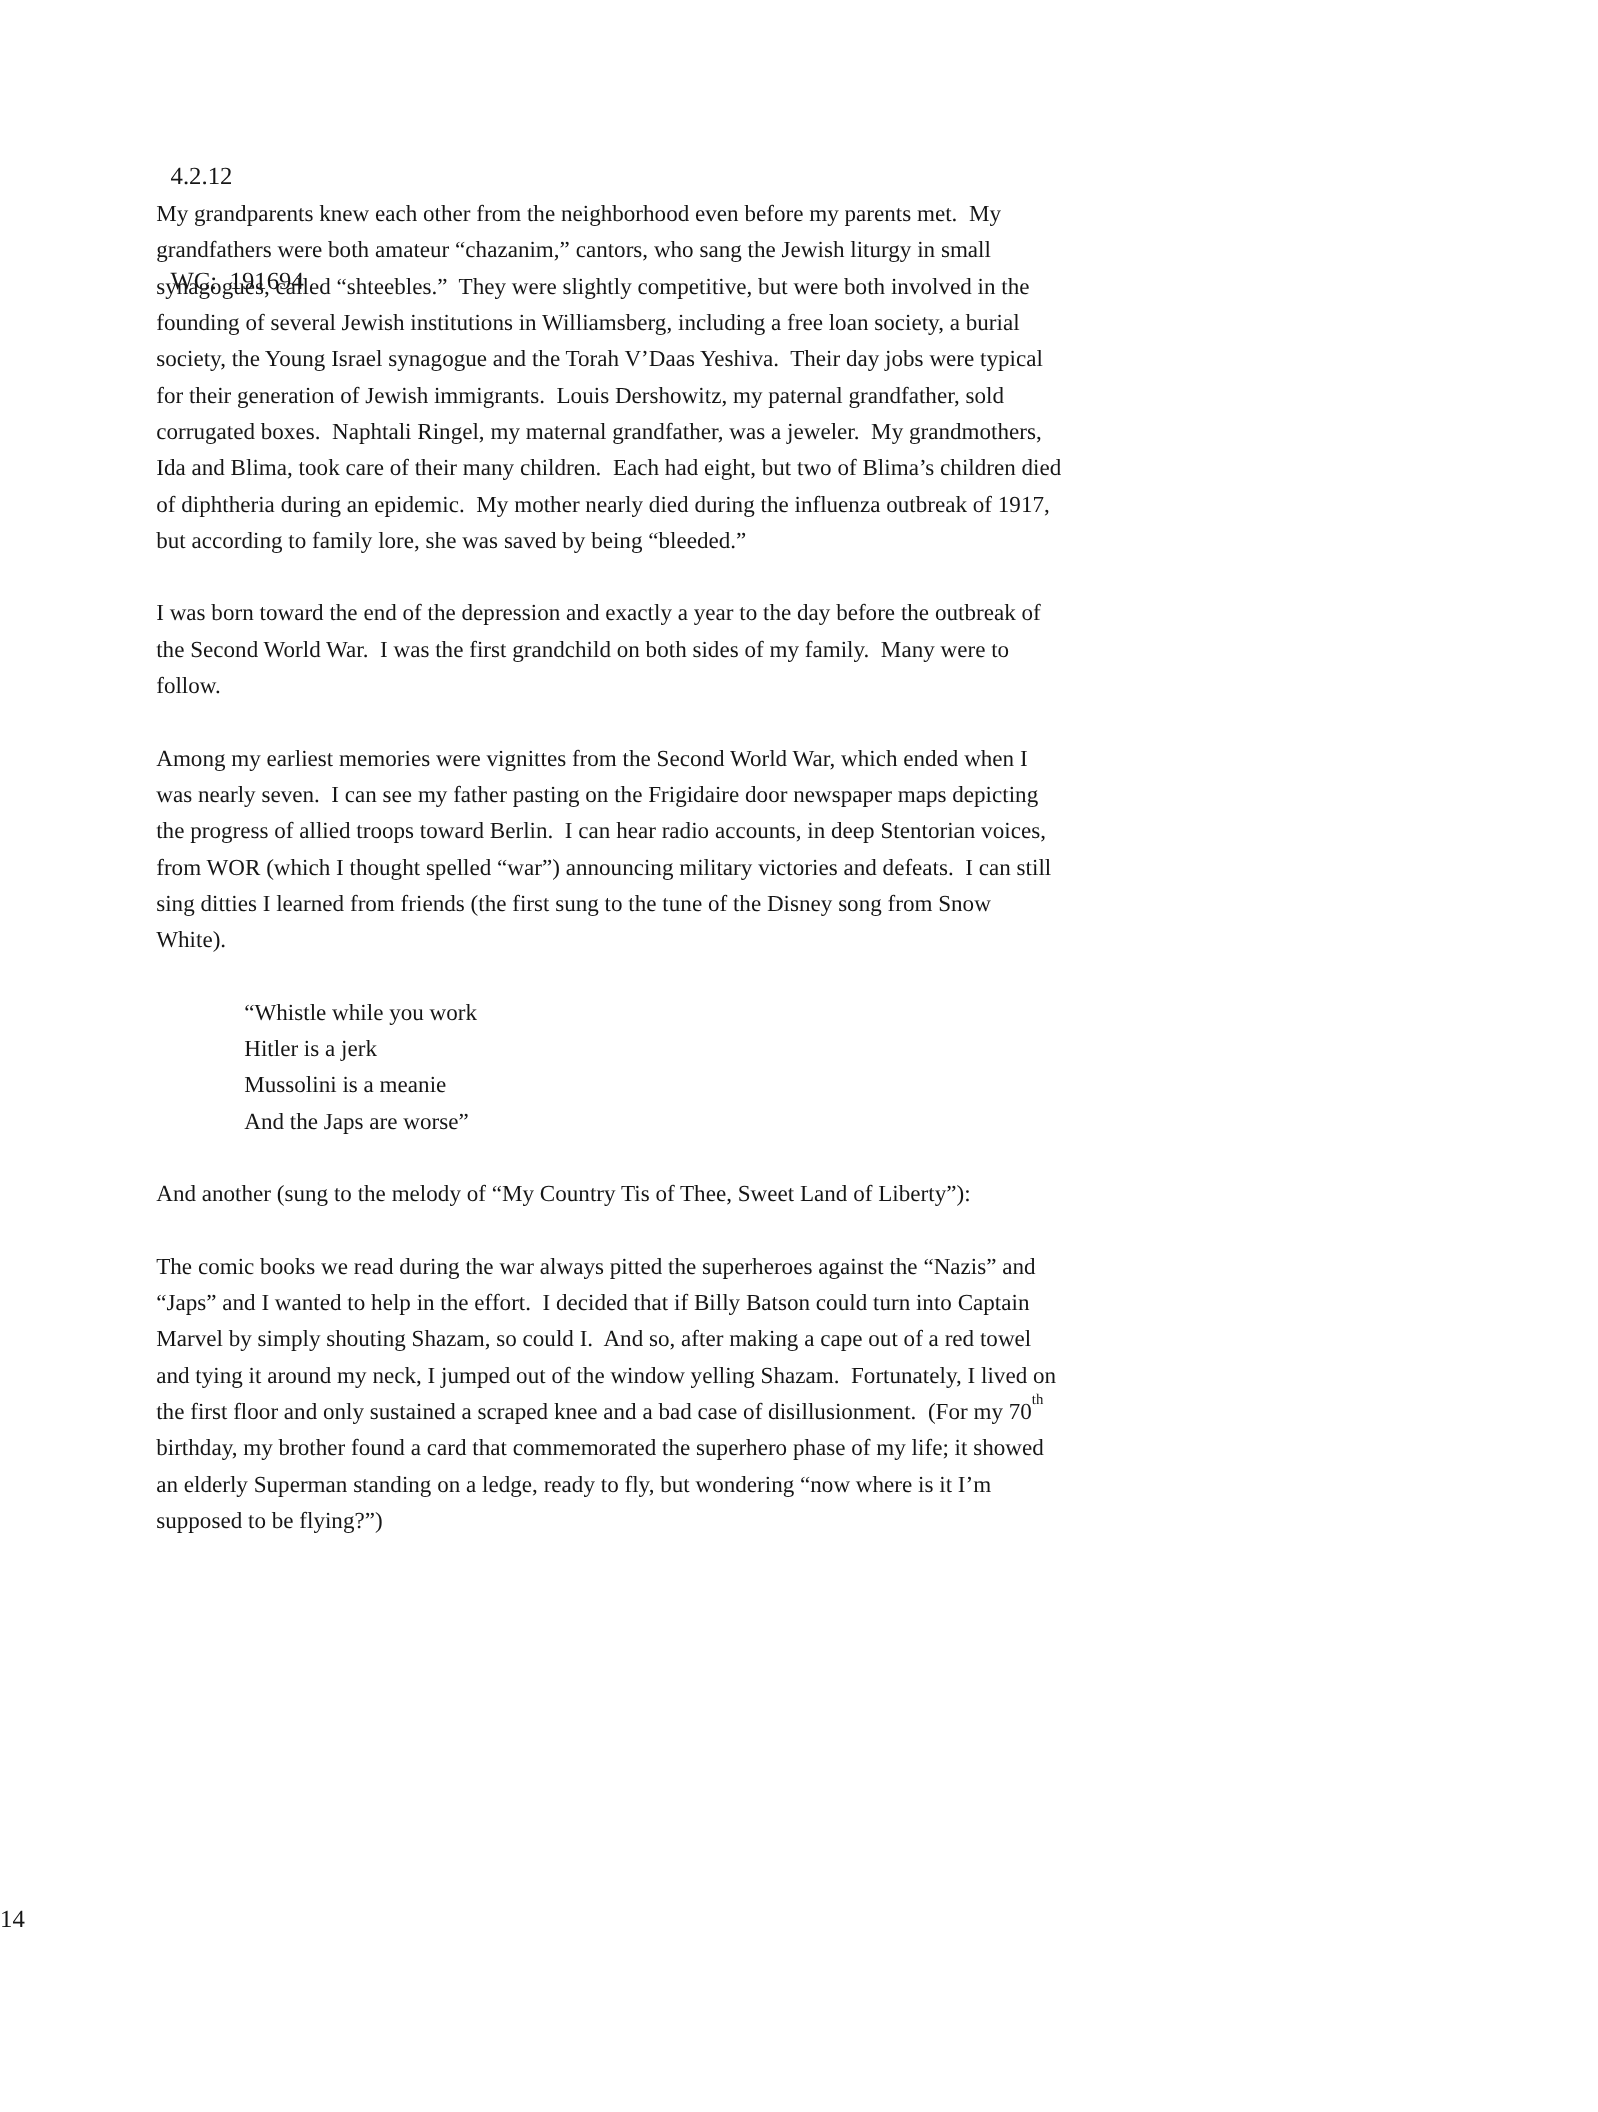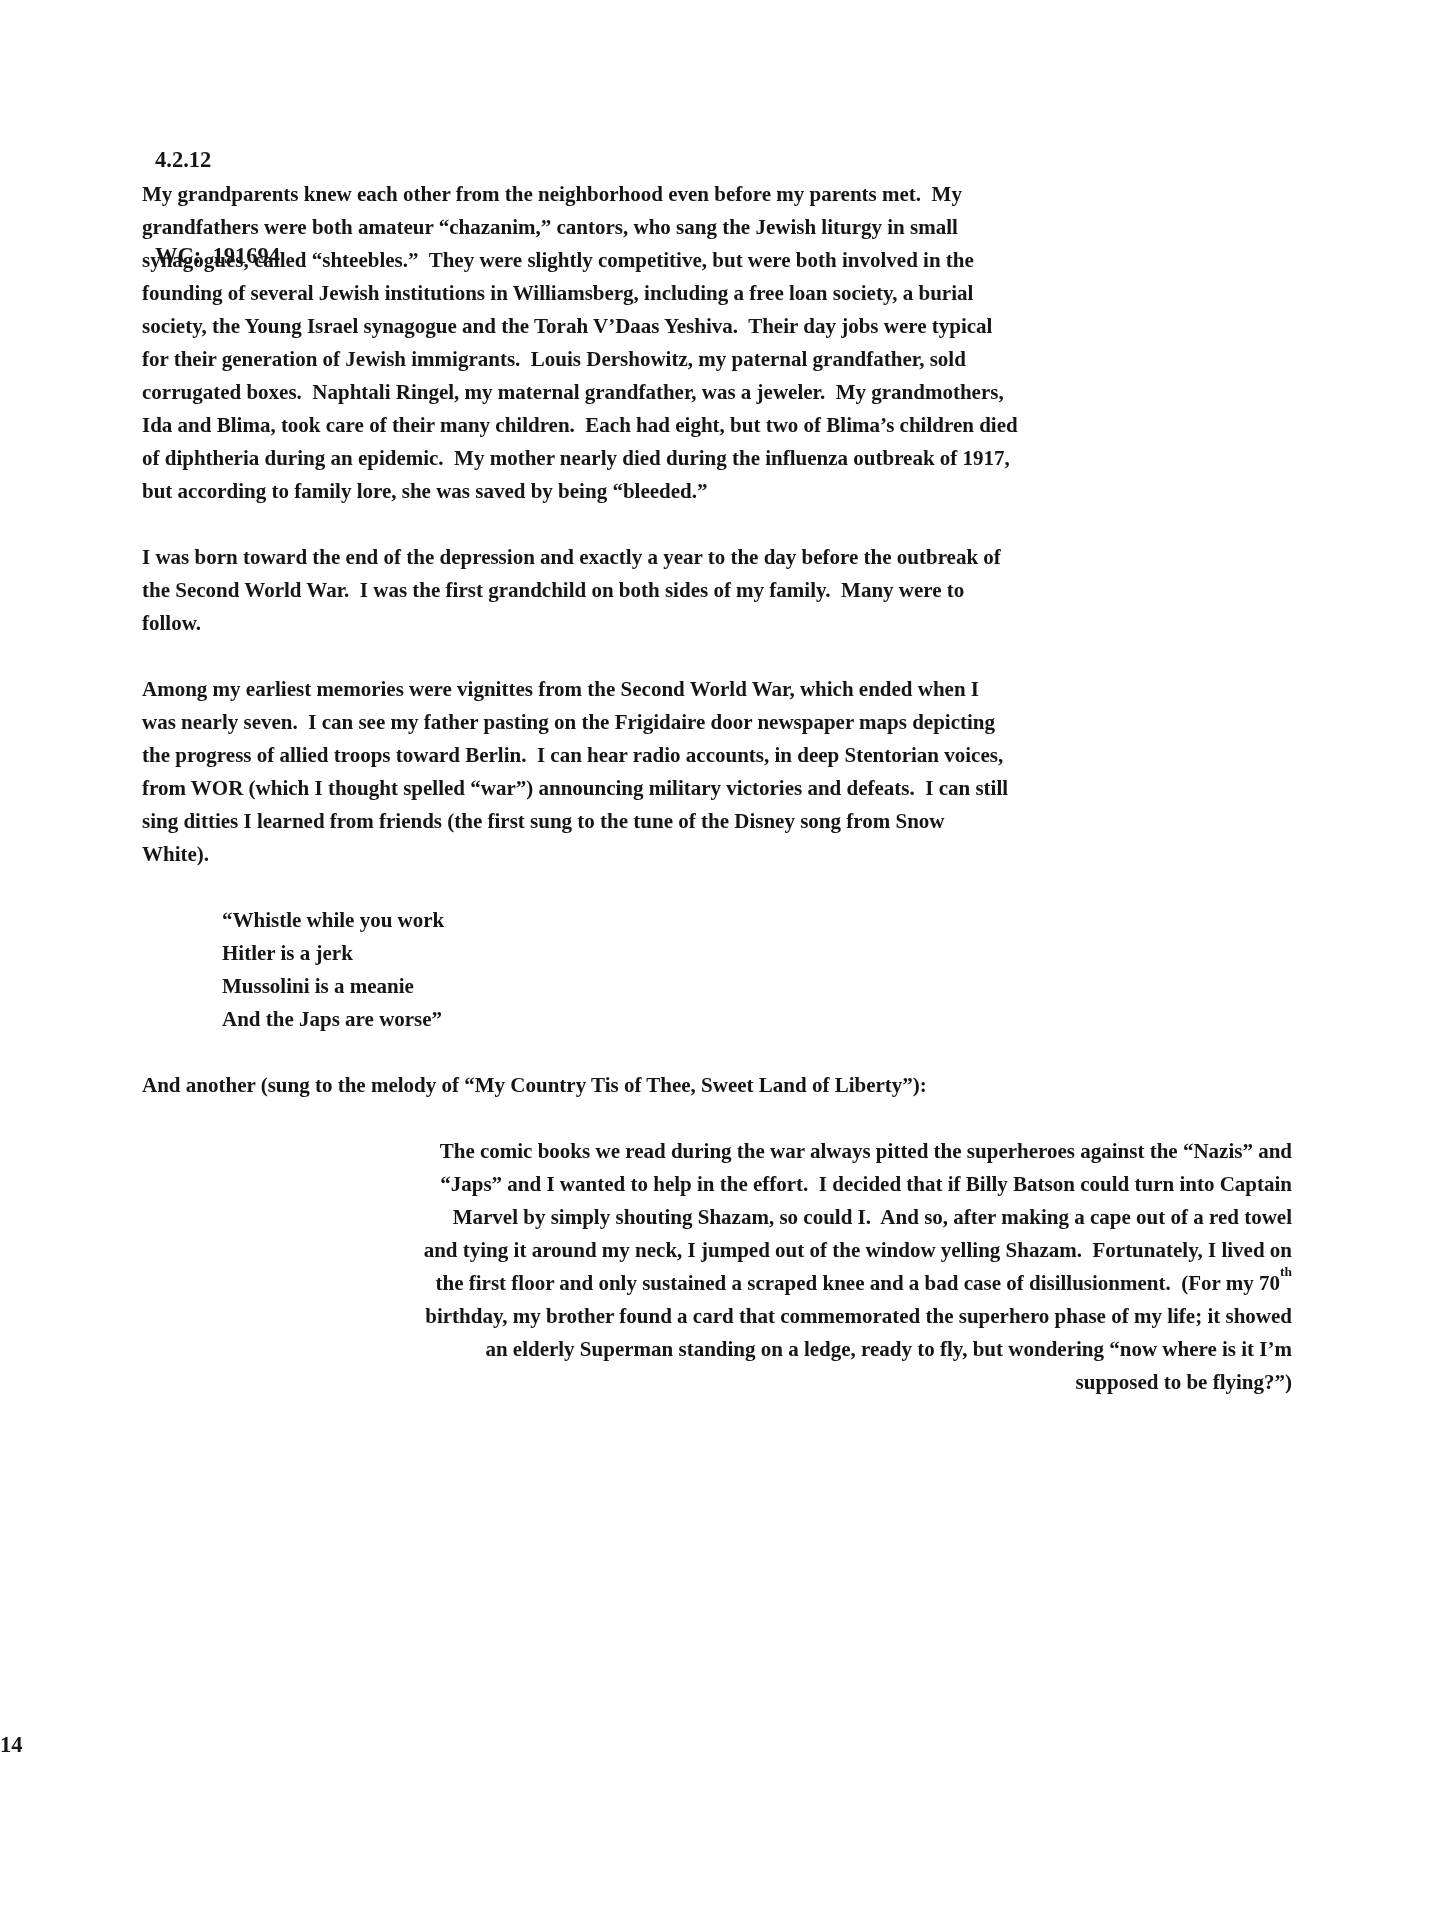--- a/index.html
+++ b/index.html
@@ -8,21 +8,20 @@
     background: #ffffff;
   }
   .page {
     position: relative;
     width: 1453px;
     height: 1920px;
     background: #ffffff;
     color: #161616;
     font-family: "Liberation Serif", "DejaVu Serif", serif;
     overflow: hidden;
-    font-weight: bold;
   }
   .doc-header {
     position: absolute;
     left: 155px;
     top: 80px;
     font-size: 22.5px;
     line-height: 32px;
     white-space: pre-wrap;
   }
   .doc-body {
@@ -33,21 +32,21 @@
     font-size: 21px;
     line-height: 33px;
   }
   .para {
     margin: 0 0 33px 0;
     white-space: pre-wrap;
   }
   .poem {
     margin-left: 80px;
   }
-  .para:last-child { margin-bottom: 0; text-align: right; }
+  .para:last-child { margin-bottom: 0; }
   sup.ordinal {
     font-size: 64%;
     position: relative;
     top: -0.45em;
     line-height: 0;
   }
   .page-number {
     position: absolute;
     top: 1728px;
     left: 0;

